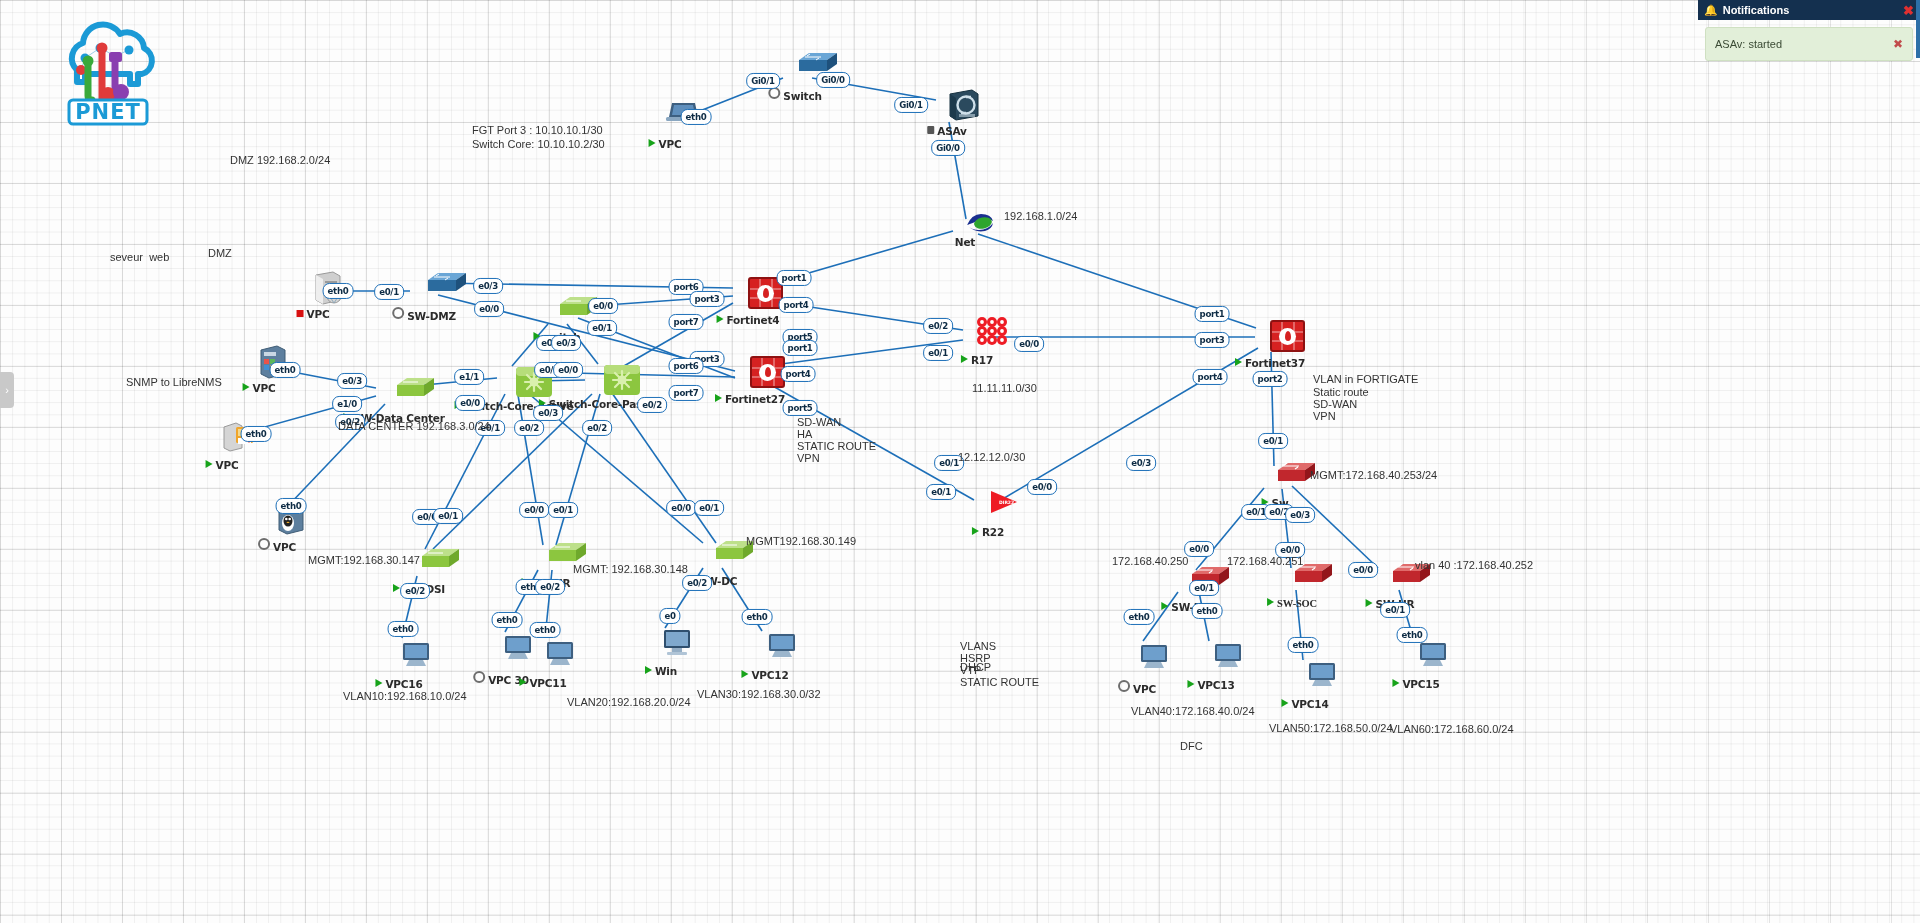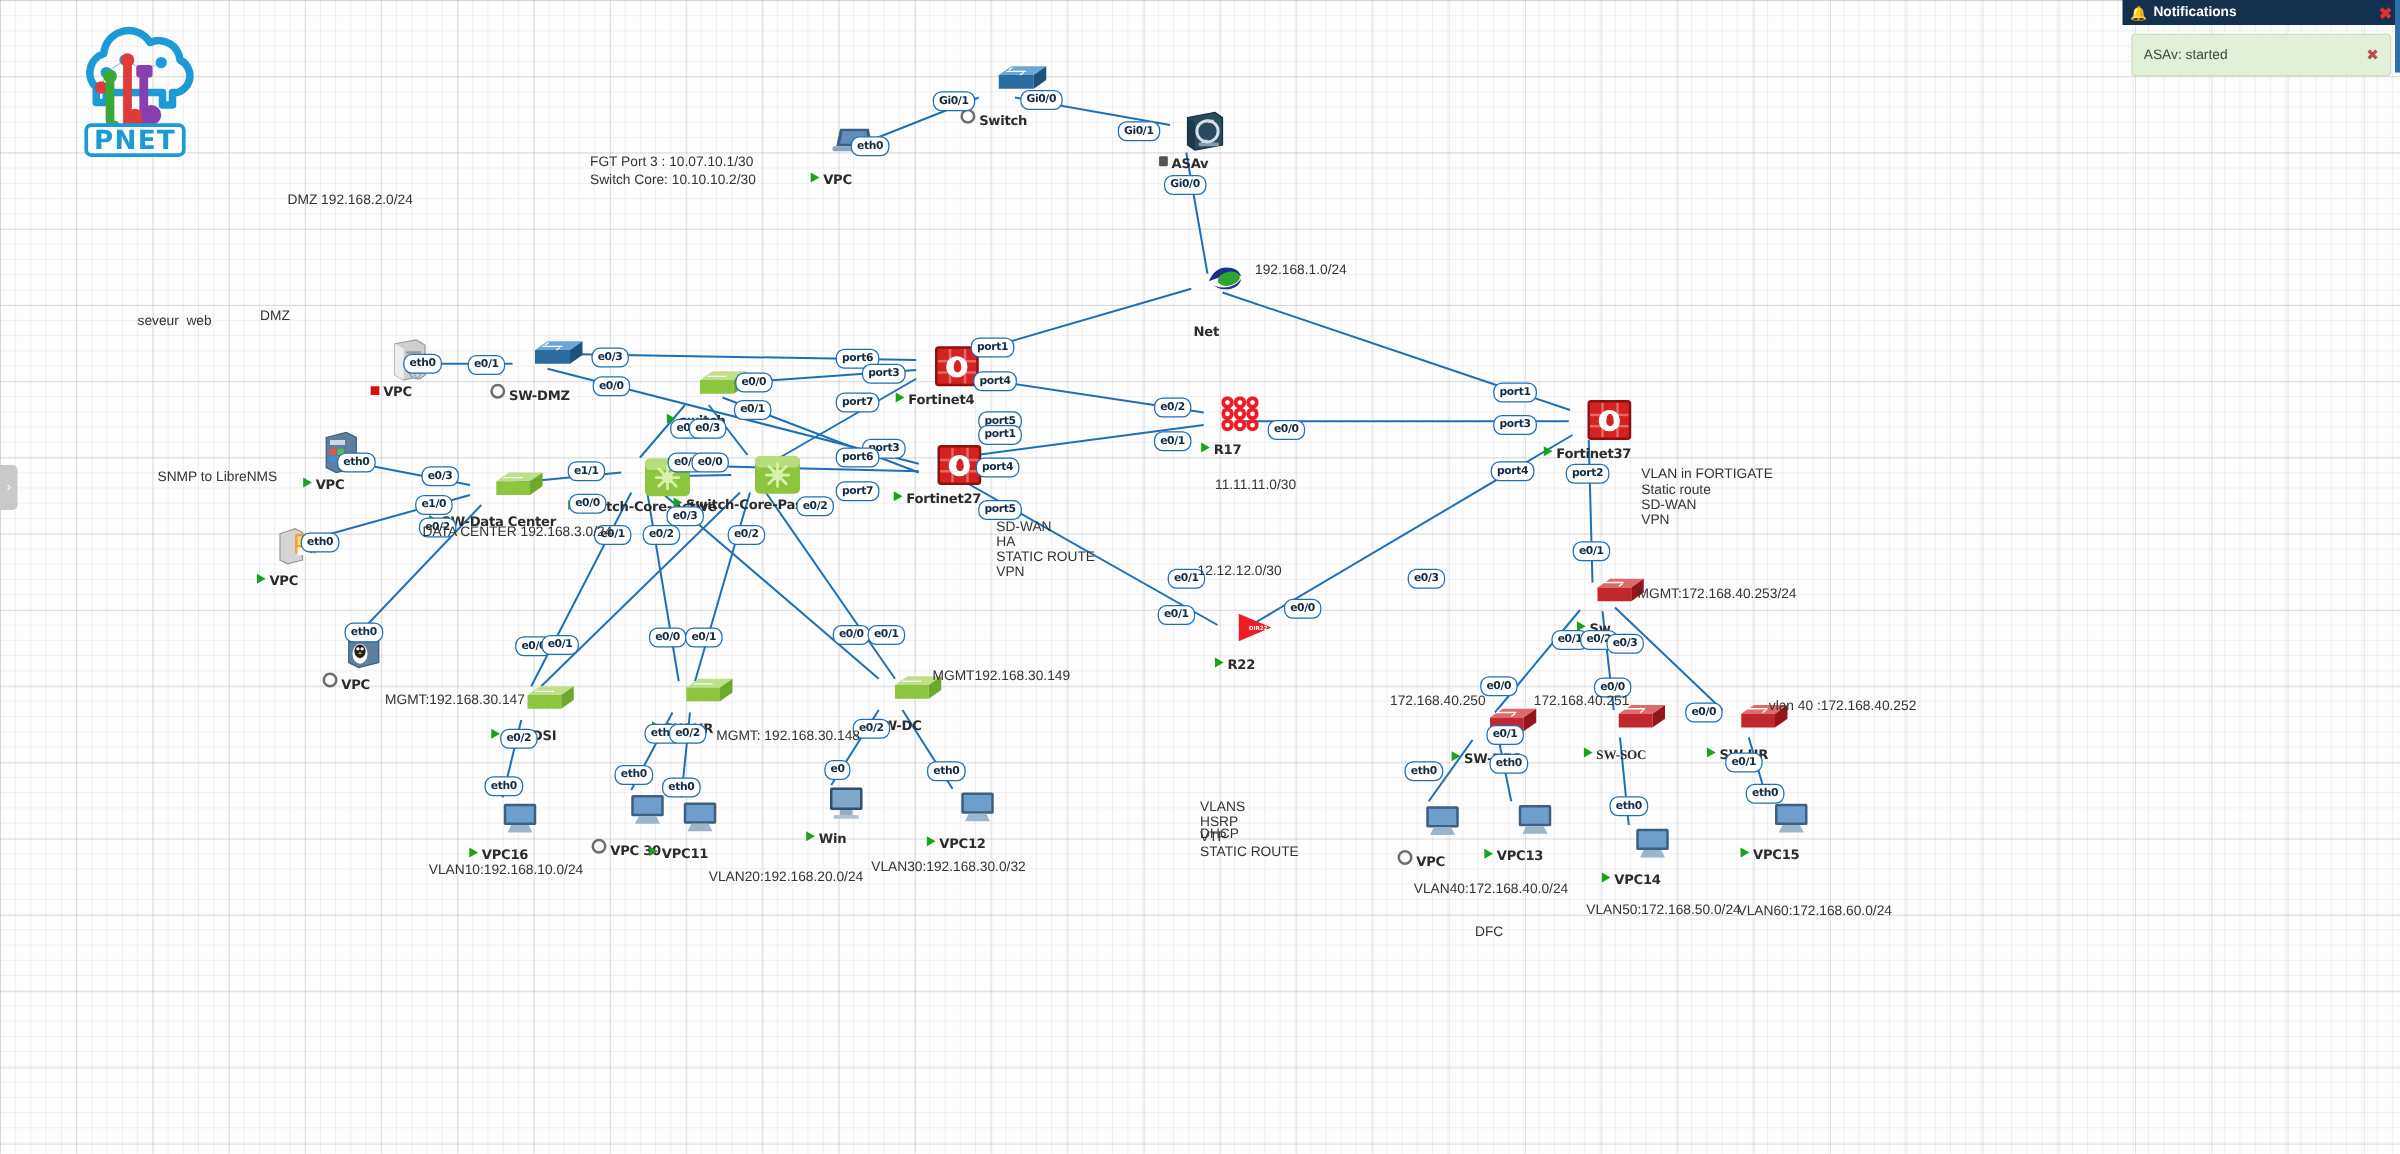--- a/index.html
+++ b/index.html
@@ -183,21 +183,21 @@
             <rect x="12" y="26" width="16" height="3" fill="#cfe0ea" opacity=".55"></rect>
           </svg></div>
         <div class="nlabel" style="top: 20px;"><span class="st lock"></span><span>ASAv</span></div>
       </div>
       <div class="node" style="left: 965px; top: 228px;">
         <div class="glyph" style="margin-top: -17px;"><svg width="30" height="24" viewBox="0 0 30 24">
             <path d="M2 14 Q7 3 16 3 Q26 3 28 10 Q22 6 15 9 Q8 12 2 14 Z" fill="#1a2f8f"></path>
             <ellipse cx="18" cy="12" rx="9" ry="5.5" fill="#2ea52e" transform="rotate(-12 18 12)"></ellipse>
             <path d="M3 15 Q10 22 20 20 Q27 18 28 12 Q23 19 14 19 Q7 19 3 15 Z" fill="#1a2f8f"></path>
           </svg></div>
-        <div class="nlabel" style="top: 32px; text-align: right;"><span>Net</span></div>
+        <div class="nlabel" style="top: 8px; text-align: right;"><span>Net</span></div>
       </div>
       <div class="node" style="left: 313px; top: 288px;">
         <div class="glyph" style="margin-top: -17px;"><svg width="30" height="34" viewBox="0 0 30 34">
             <path d="M3 4 L20 1 L27 5 L27 29 L10 33 L3 29 Z" fill="#cfcfcf" stroke="#9a9a9a"></path>
             <path d="M3 4 L10 8 L10 33 L3 29 Z" fill="#eee"></path>
             <rect x="12" y="10" width="12" height="2" fill="#9a9a9a"></rect>
             <rect x="12" y="14" width="12" height="2" fill="#9a9a9a"></rect>
             <circle cx="21" cy="25" r="7" fill="#d6d6d6" stroke="#9a9a9a"></circle>
             <path d="M14 25 h14 M21 18 a10 10 0 0 1 0 14 a10 10 0 0 1 0 -14" fill="none" stroke="#8fa8b8"></path>
           </svg></div>
@@ -566,40 +566,40 @@
       <div class="port" style="left: 1139px; top: 617px;">eth0</div>
       <div class="port" style="left: 1204px; top: 588px;">e0/1</div>
       <div class="port" style="left: 1207px; top: 611px;">eth0</div>
       <div class="port" style="left: 1303px; top: 645px;">eth0</div>
       <div class="port" style="left: 1395px; top: 610px;">e0/1</div>
       <div class="port" style="left: 1412px; top: 635px;">eth0</div>
     </div>
 
   <div id="txtlayer">
       <div class="txt" style="left: 230px; top: 153px;">DMZ 192.168.2.0/24</div>
-      <div class="txt" style="left: 472px; top: 123px;">FGT Port 3 : 10.07.10.1/30</div>
+      <div class="txt" style="left: 472px; top: 123px;">FGT Port 3 : 10.10.10.1/30</div>
       <div class="txt" style="left: 472px; top: 137px;">Switch Core: 10.10.10.2/30</div>
       <div class="txt" style="left: 1004px; top: 209px;">192.168.1.0/24</div>
       <div class="txt" style="left: 208px; top: 246px; text-align: right;">DMZ</div>
       <div class="txt" style="left: 110px; top: 250px;">seveur  web</div>
       <div class="txt" style="left: 81px; top: 375px; margin-left: 45px;">SNMP to LibreNMS</div>
       <div class="txt" style="left: 338px; top: 419px;">DATA CENTER 192.168.3.0/24</div>
       <div class="txt" style="left: 972px; top: 381px;">11.11.11.0/30</div>
       <div class="txt" style="left: 958px; top: 450px;">12.12.12.0/30</div>
       <div class="txt" style="left: 797px; top: 415px;">SD-WAN</div>
       <div class="txt" style="left: 797px; top: 427px;">HA</div>
       <div class="txt" style="left: 797px; top: 439px;">STATIC ROUTE</div>
       <div class="txt" style="left: 797px; top: 451px;">VPN</div>
       <div class="txt" style="left: 1313px; top: 372px;">VLAN in FORTIGATE</div>
       <div class="txt" style="left: 1313px; top: 385px;">Static route</div>
       <div class="txt" style="left: 1313px; top: 397px;">SD-WAN</div>
       <div class="txt" style="left: 1313px; top: 409px;">VPN</div>
       <div class="txt" style="left: 1310px; top: 468px;">MGMT:172.168.40.253/24</div>
       <div class="txt" style="left: 308px; top: 553px;">MGMT:192.168.30.147</div>
-      <div class="txt" style="left: 573px; top: 582px;">MGMT: 192.168.30.148</div>
+      <div class="txt" style="left: 573px; top: 562px;">MGMT: 192.168.30.148</div>
       <div class="txt" style="left: 746px; top: 534px;">MGMT192.168.30.149</div>
       <div class="txt" style="left: 960px; top: 626px; margin-top: 34px;">DHCP</div>
       <div class="txt" style="left: 960px; top: 639px;">VLANS</div>
       <div class="txt" style="left: 960px; top: 651px;">HSRP</div>
       <div class="txt" style="left: 960px; top: 663px;">VTP</div>
       <div class="txt" style="left: 960px; top: 675px;">STATIC ROUTE</div>
       <div class="txt" style="left: 1112px; top: 554px;">172.168.40.250</div>
       <div class="txt" style="left: 1227px; top: 554px;">172.168.40.251</div>
       <div class="txt" style="left: 1415px; top: 558px;">vlan 40 :172.168.40.252</div>
       <div class="txt" style="left: 343px; top: 689px;">VLAN10:192.168.10.0/24</div>

